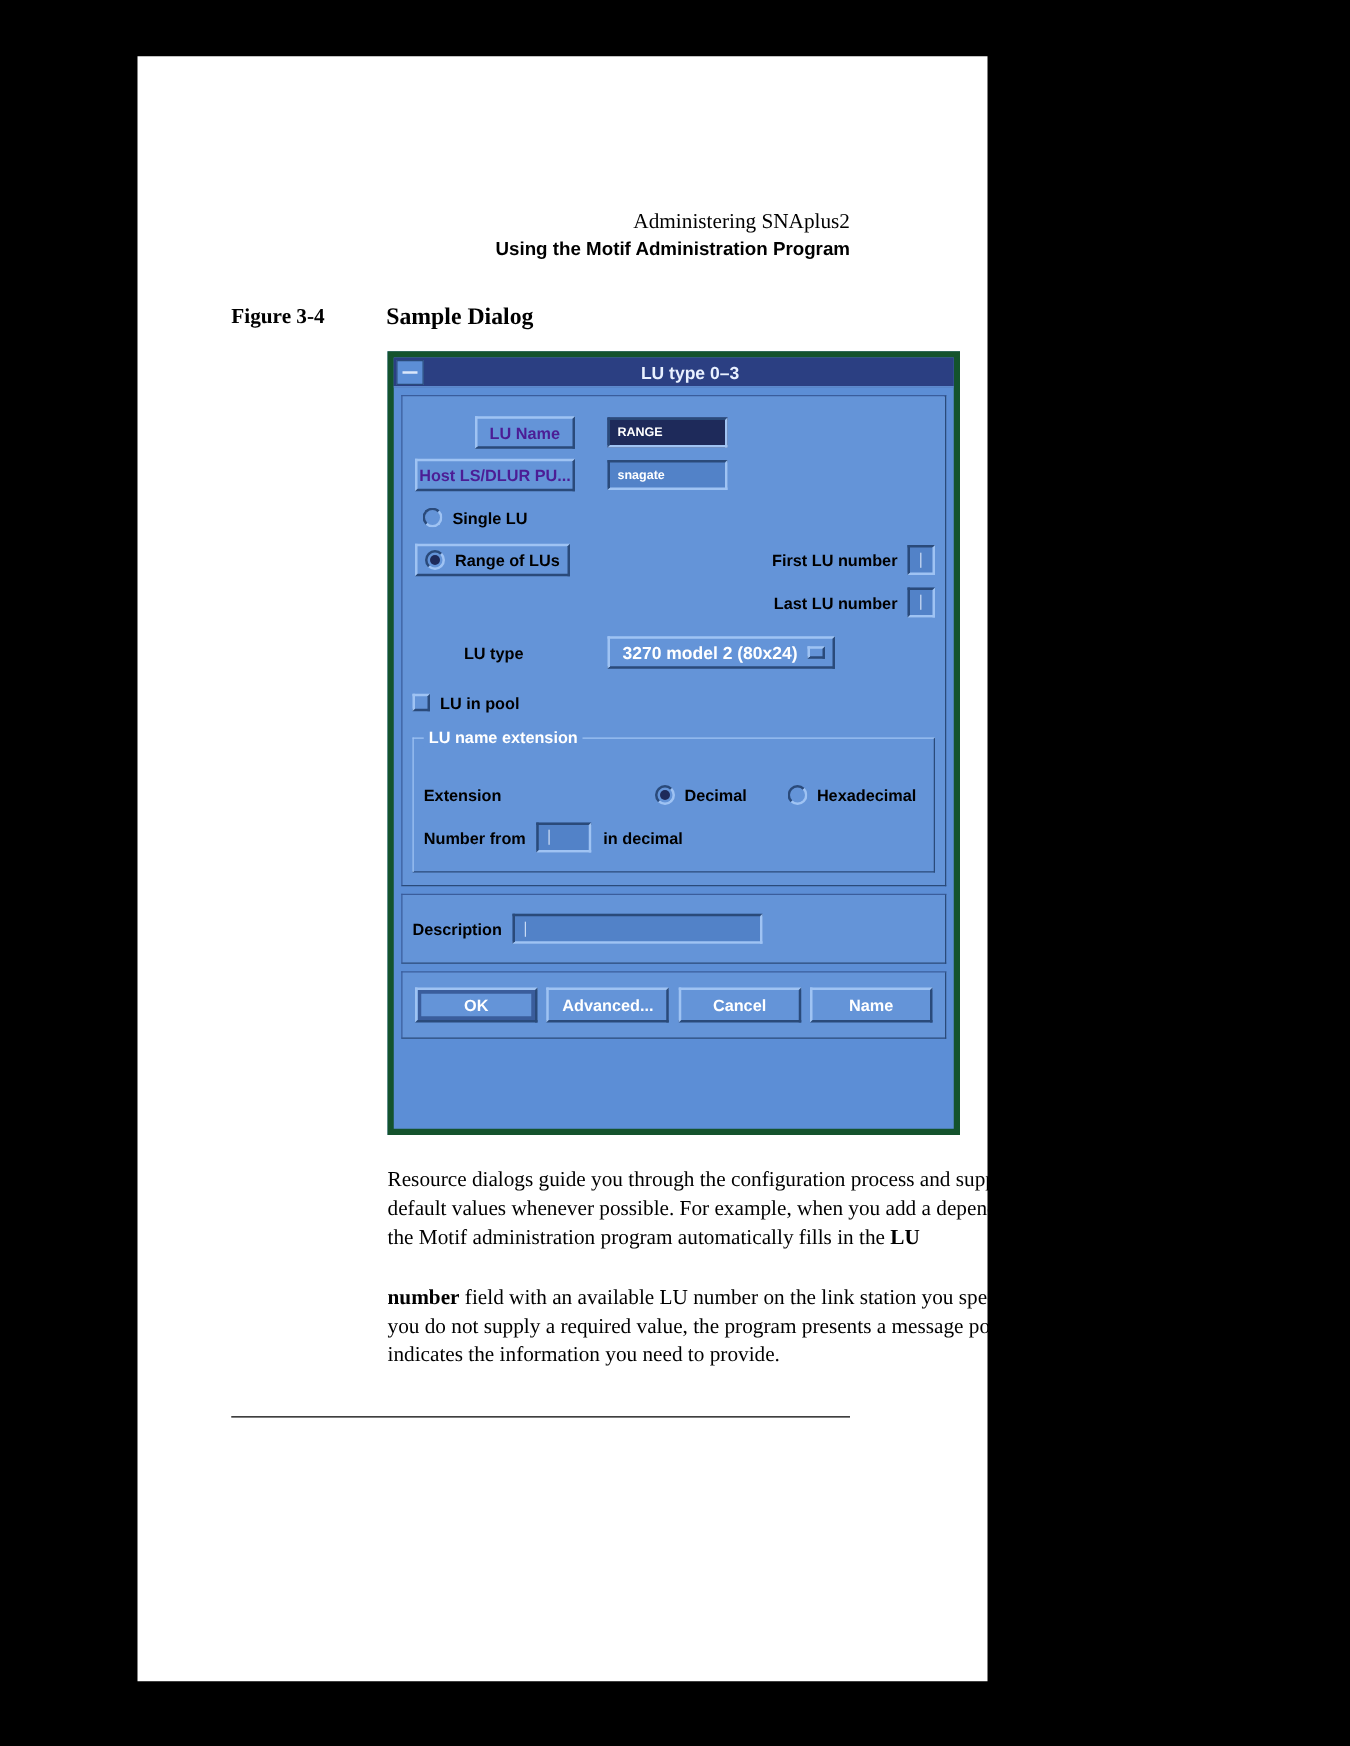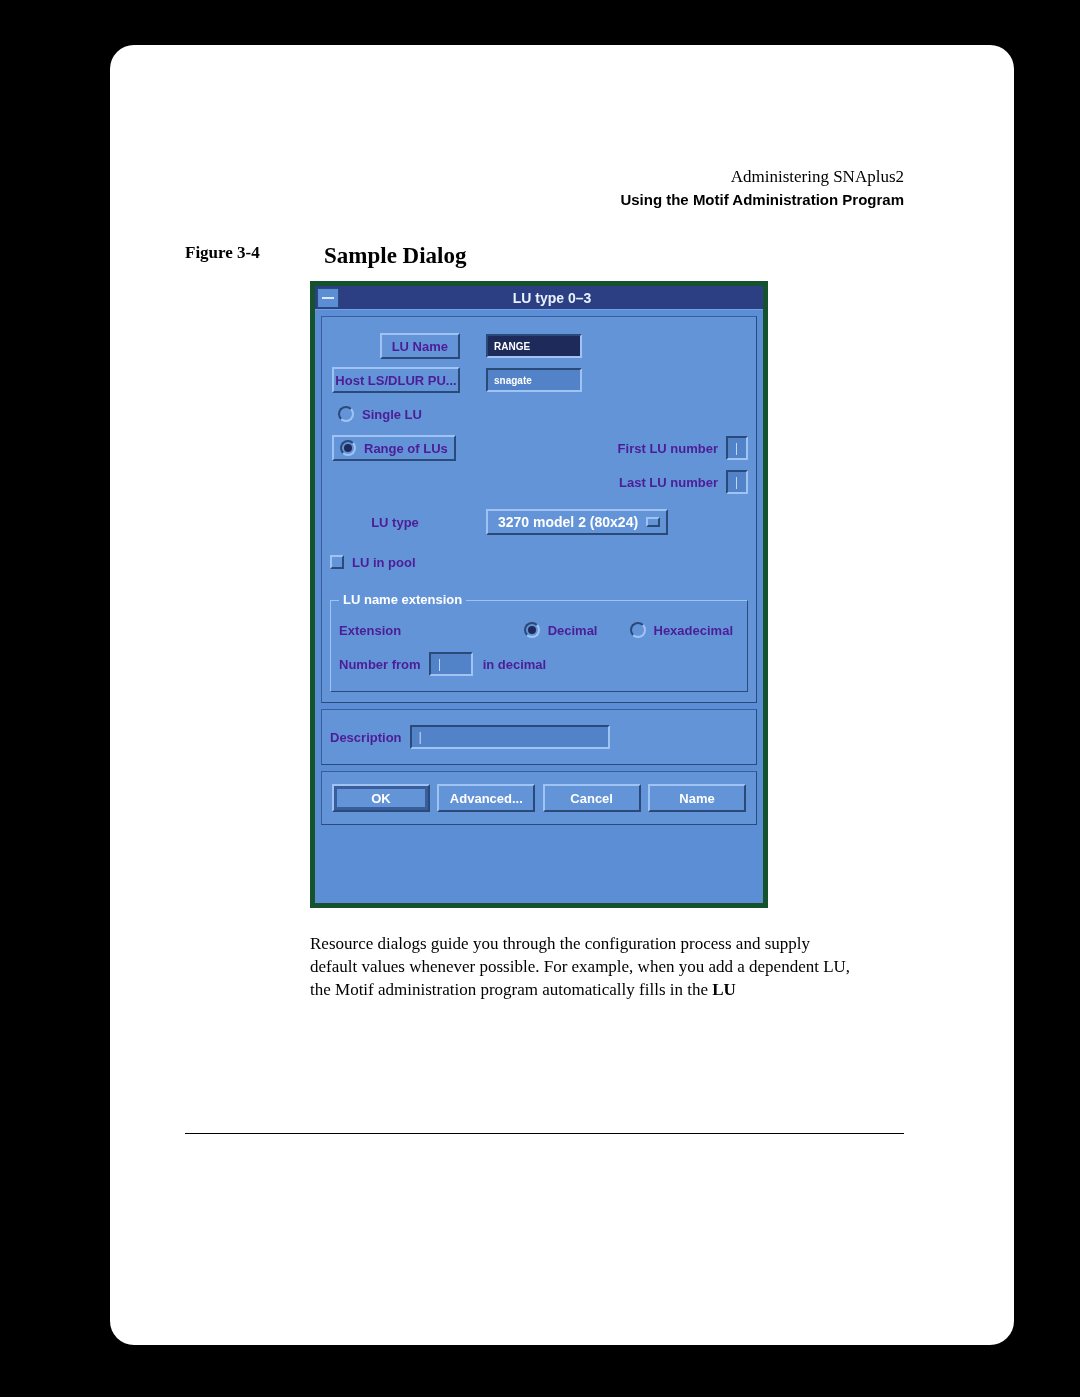--- a/index.html
+++ b/index.html
@@ -1,43 +1,42 @@
 <!DOCTYPE html>
 <html><head>
 <meta charset="utf-8">
 <style>
   * { box-sizing: border-box; margin: 0; padding: 0; }
   html, body { width: 1080px; height: 1397px; background: #000; font-family: Georgia, 'Times New Roman', serif; }
   .page {
     position: absolute;
     left: 110px; top: 45px;
-    width: 904px; height: 1300px;
+    width: 680px; height: 1300px;
     background: #fff;
-    border-radius: 24px;
   }
   .header-right {
     position: absolute;
     right: 110px; top: 120px;
     text-align: right;
     font-size: 17px;
     line-height: 1.4;
   }
   .header-sub {
     font-weight: bold;
     font-family: Arial, Helvetica, sans-serif;
     font-size: 15px;
   }
   .figure-row {
     position: absolute;
     left: 75px; top: 198px;
     font-family: Georgia, serif;
     font-size: 17px;
     font-weight: bold;
   }
-  .figure-cap { position: absolute; left: 214px; top: 198px; font-weight: bold; font-size: 23px; }
+  .figure-cap { position: absolute; left: 199px; top: 198px; font-weight: bold; font-size: 19px; }
   .dialog {
     position: absolute;
     left: 200px; top: 236px;
     width: 458px; height: 627px;
     background: #5c8ed6;
     border: 5px solid #14532d;
     color: #fff;
     font-family: Helvetica, Arial, sans-serif;
     font-size: 14px;
     font-weight: bold;
@@ -120,21 +119,21 @@
     position: relative;
   }
   .opt .handle { position: absolute; right: 6px; width: 14px; height: 10px;
     border: 2px solid;
     border-top-color: #9fc3f3; border-left-color: #9fc3f3;
     border-right-color: #2a4a7a; border-bottom-color: #2a4a7a;
   }
   .group {
     border: 1px solid #2a4a7a;
     border-top-color: #9fc3f3; border-left-color: #9fc3f3;
-    margin-top: 23px; padding: 10px 8px 8px;
+    margin-top: 13px; padding: 26px 8px 8px;
     position: relative;
   }
   .group-title { position: absolute; top: -9px; left: 8px; background: #6494d8; padding: 0 4px; font-size: 13px; }
   .btn-row { display: flex; justify-content: space-between; padding: 8px 6px; }
   .btn {
     width: 98px; height: 28px;
     border: 2px solid;
     border-top-color: #9fc3f3; border-left-color: #9fc3f3;
     border-right-color: #2a4a7a; border-bottom-color: #2a4a7a;
     background: #6494d8; color: #fff;
@@ -153,21 +152,21 @@
   .para2 { top: 982px; }
   .footer-rule {
     position: absolute; left: 75px; right: 110px; top: 1088px;
     border-top: 1.5px solid #000;
   }
   .footer {
     position: absolute; left: 75px; right: 110px; top: 1100px;
     display: flex; justify-content: space-between;
     font-family: Arial, Helvetica, sans-serif; font-weight: bold; font-size: 16px;
   }
-  .plain { color: #4c1d95; font-size: 13px; }
+  .plain { color: #000000; font-size: 13px; }
   .w120 { width: 128px; }
   .w96 { width: 96px; }
   .w22 { width: 22px; }
   .w44 { width: 44px; }
   .w200 { width: 200px; }
   .gap { width: 18px; }
   .col1 { width: 138px; flex-shrink: 0; display: flex; justify-content: flex-end; padding-right: 8px;}
   .col1b { width: 138px; flex-shrink: 0; display: flex; align-items: center; padding-left: 2px;}
 </style>
 </head>
@@ -300,16 +299,19 @@
           <div class="btn">Cancel</div>
           <div class="btn">Name</div>
         </div>
       </div>
     </div>
   </div>
 
   <div class="para">
     <span>Resource dialogs guide you through the configuration process and supply default values whenever possible. For example, when you add a dependent LU, the Motif administration program automatically fills in the </span><b>LU</b>
   </div>
+  <div class="para para2">
+    <b>number</b><span> field with an available LU number on the link station you specify. If you do not supply a required value, the program presents a message pop-up that indicates the information you need to provide.</span>
+  </div>
 
   <div class="footer-rule"></div>
 
 </div>
 
 </body></html>

